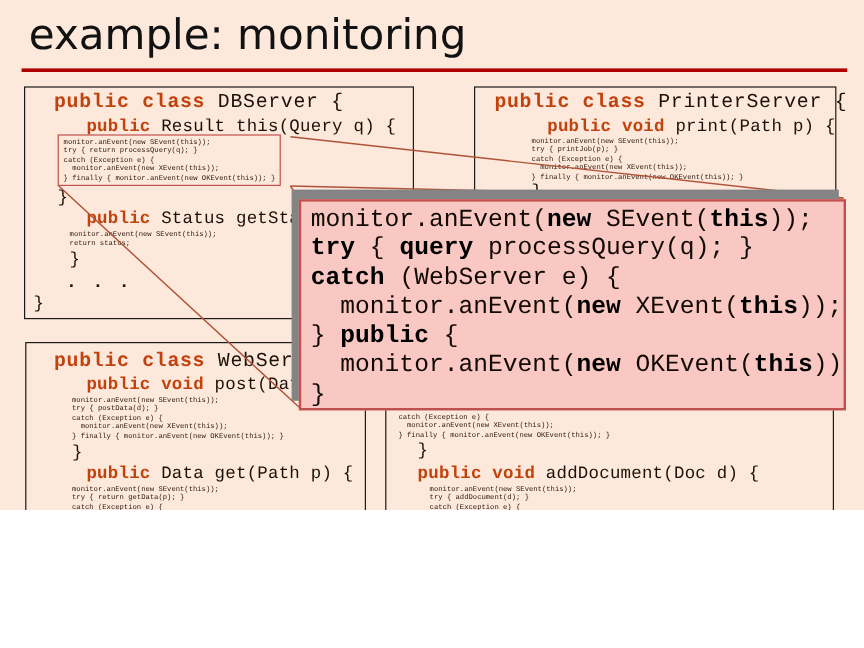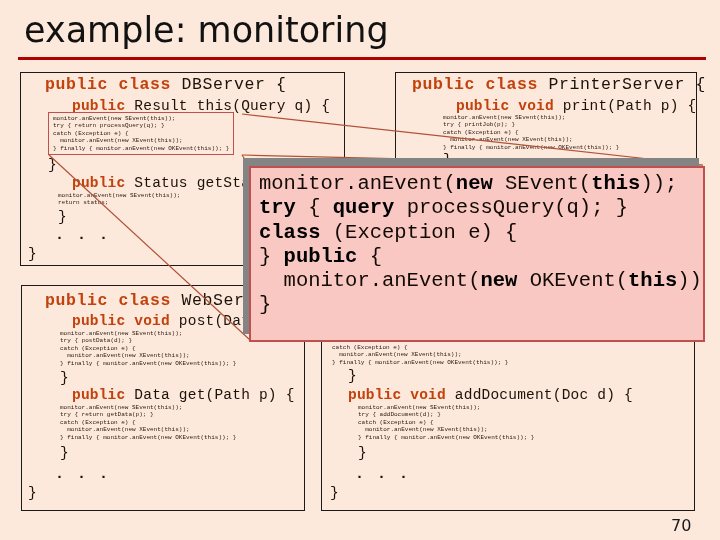--- a/index.html
+++ b/index.html
@@ -1,17 +1,17 @@
 <!DOCTYPE html>
 <html><head>
 <meta charset="utf-8">
 <style>
   html,body{margin:0;padding:0;}
   .slide{
-    position:relative; width:720px; height:540px; overflow:hidden;
+    position:relative; width:720px; height:425px; overflow:hidden;
     background:var(--bg,#fce9dc);
     font-family:"Liberation Mono","DejaVu Sans Mono",monospace;
     color:var(--code,#1c120a);
   }
   .title{
     position:absolute; left:24px; top:10px;
     font-family:"DejaVu Sans","Liberation Sans",sans-serif;
     font-size:35px; font-weight:500; color:#121212; letter-spacing:0px;
   }
   .rule{
@@ -129,21 +129,22 @@
       <line x1="242" y1="114" x2="703" y2="165" stroke="#b05238" stroke-width="1.2"></line>
       <line x1="242" y1="155" x2="703" y2="166" stroke="#b05238" stroke-width="1.2"></line>
       <line x1="242" y1="155" x2="250" y2="167" stroke="#b05238" stroke-width="1.2"></line>
       <line x1="49" y1="155" x2="250" y2="340" stroke="#b05238" stroke-width="1.2"></line>
     </svg>
 
   <div class="popup">
     <div id="popup-lines">
         <div class="pline"><span>monitor.anEvent(</span><b>new</b><span> SEvent(</span><b>this</b><span>));</span></div>
         <div class="pline"><b>try</b><span> { </span><b>query</b><span> processQuery(q); }</span></div>
-        <div class="pline"><b>class</b><span> (Exception e) {</span></div>
+        <div class="pline"><b>catch</b><span> (WebServer e) {</span></div>
+        <div class="pline"><span>  monitor.anEvent(</span><b>new</b><span> XEvent(</span><b>this</b><span>));</span></div>
         <div class="pline"><span>} </span><b>public</b><span> {</span></div>
         <div class="pline"><span>  monitor.anEvent(</span><b>new</b><span> OKEvent(</span><b>this</b><span>));</span></div>
         <div class="pline"><span>}</span></div>
       </div>
   </div>
 
   <div class="pagenum">70</div>
 </div>
 
 </body></html>

